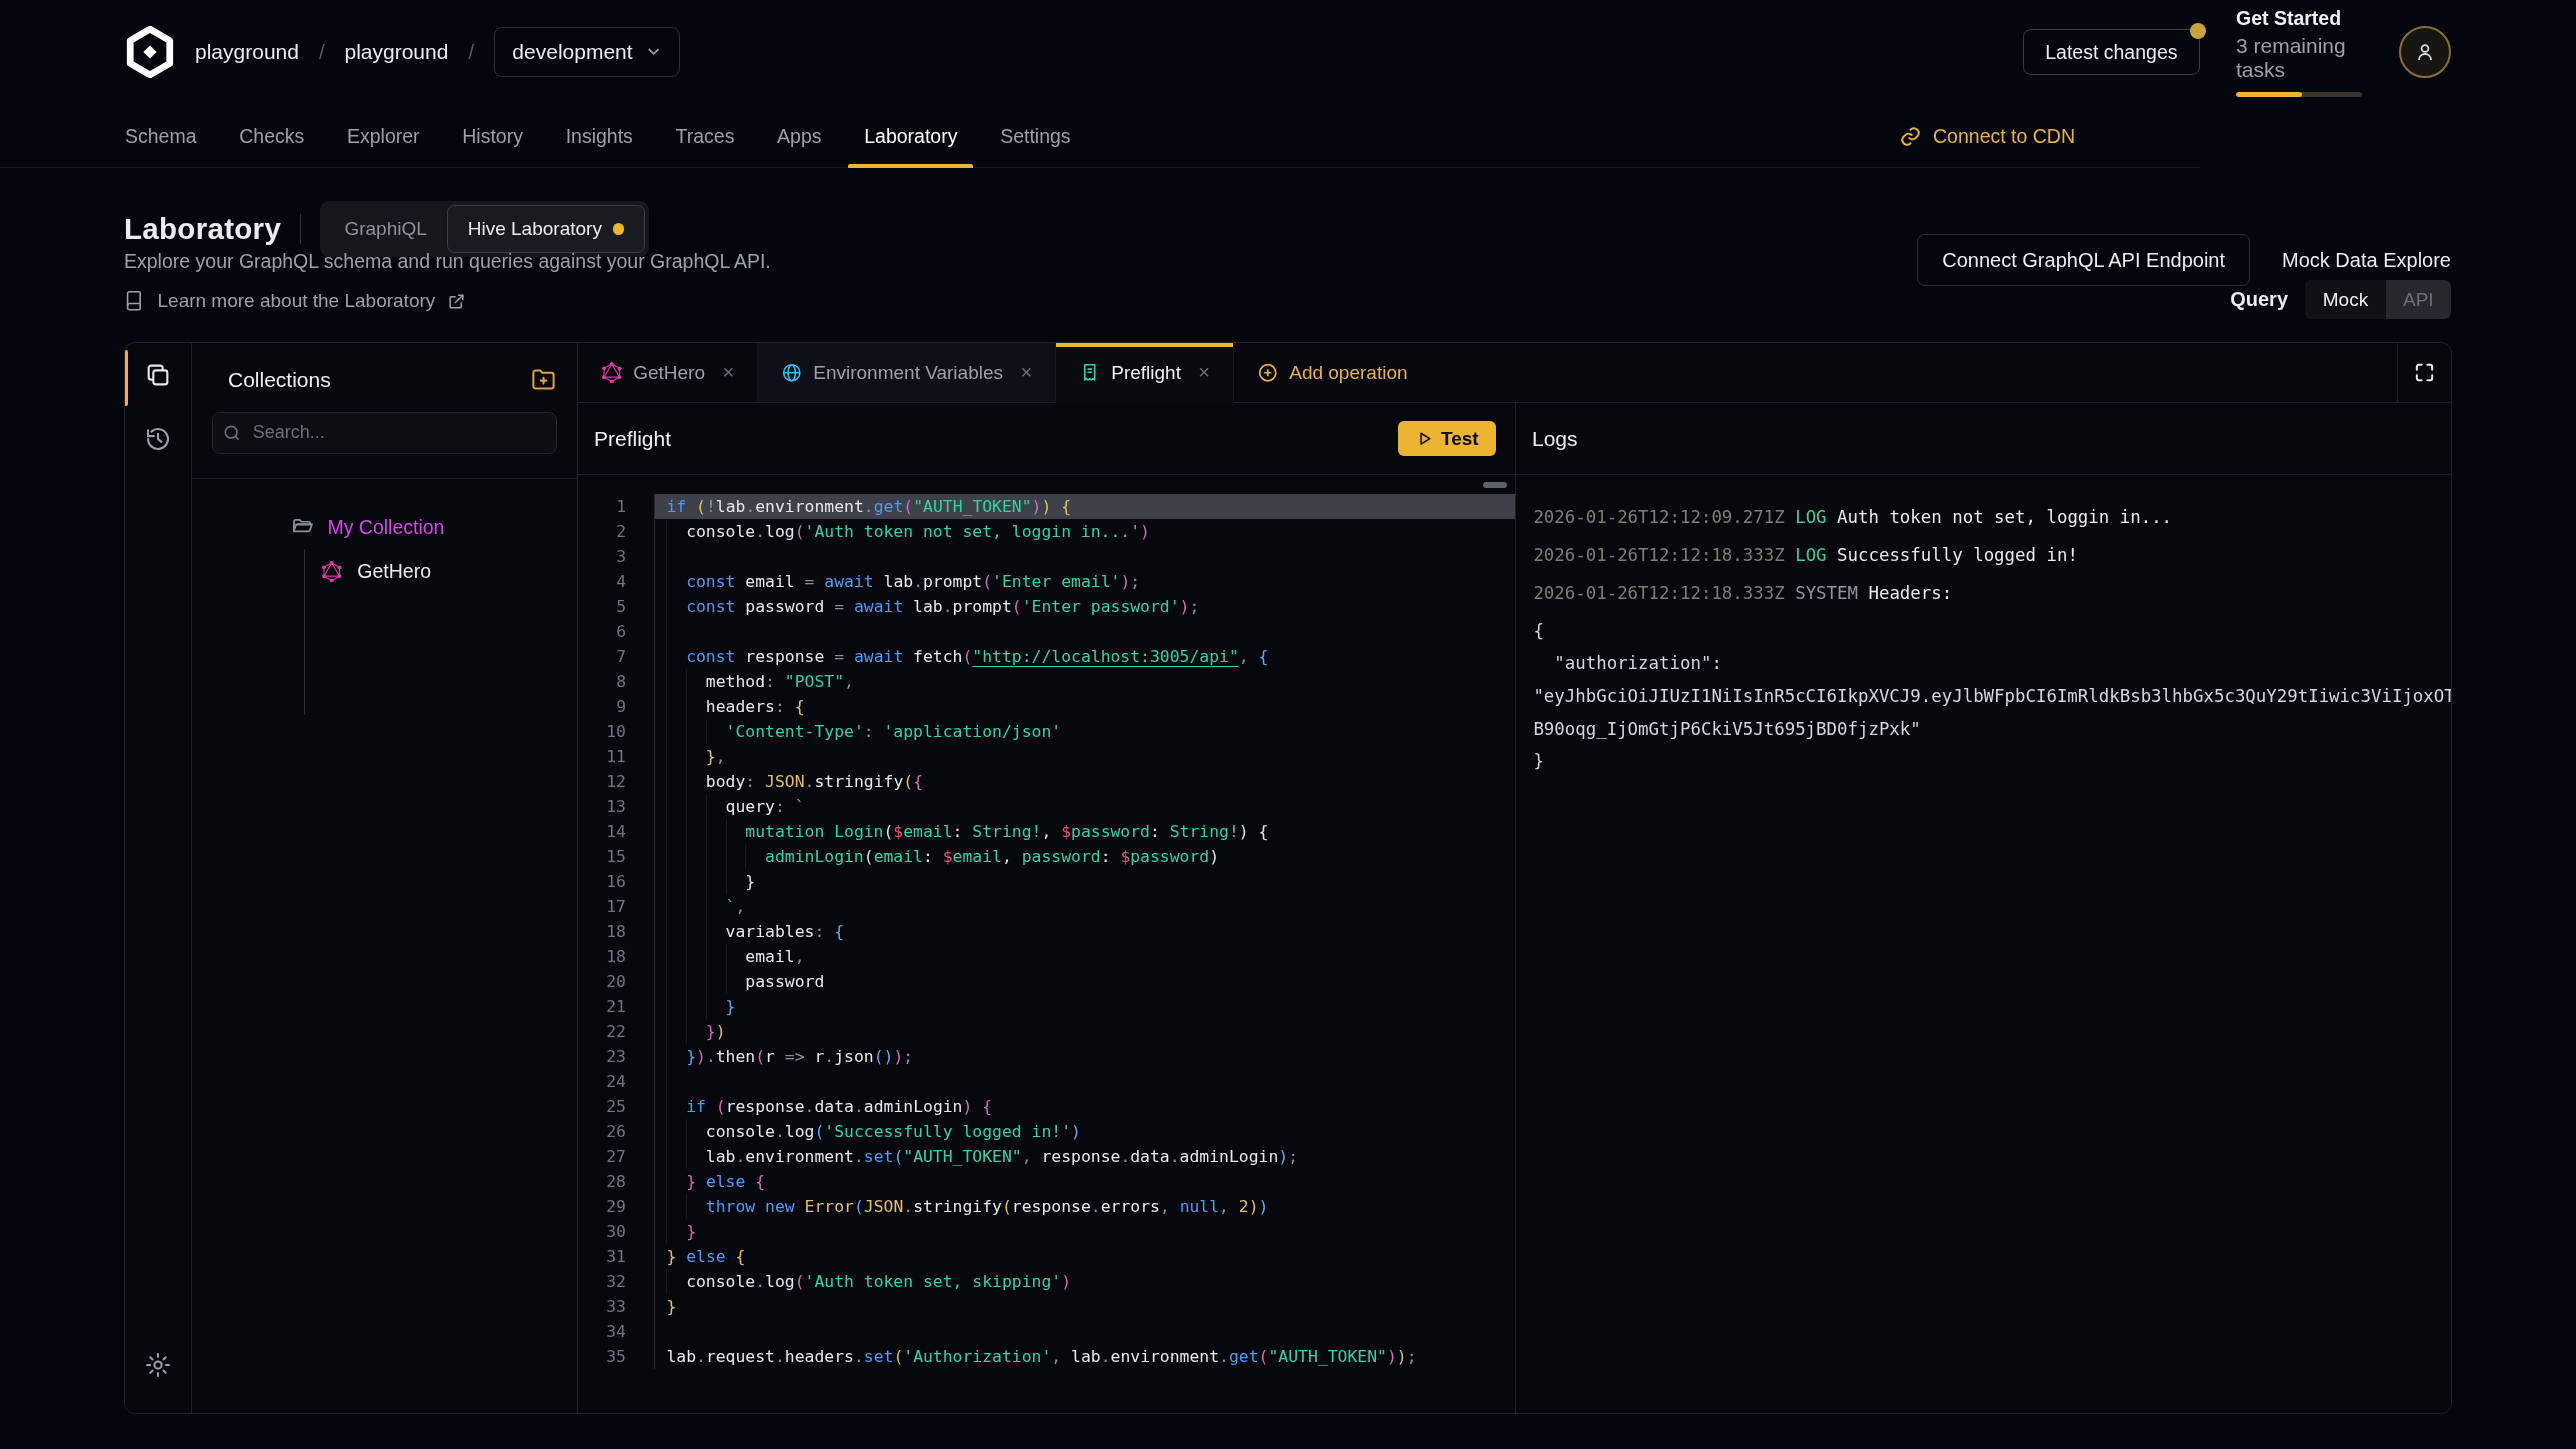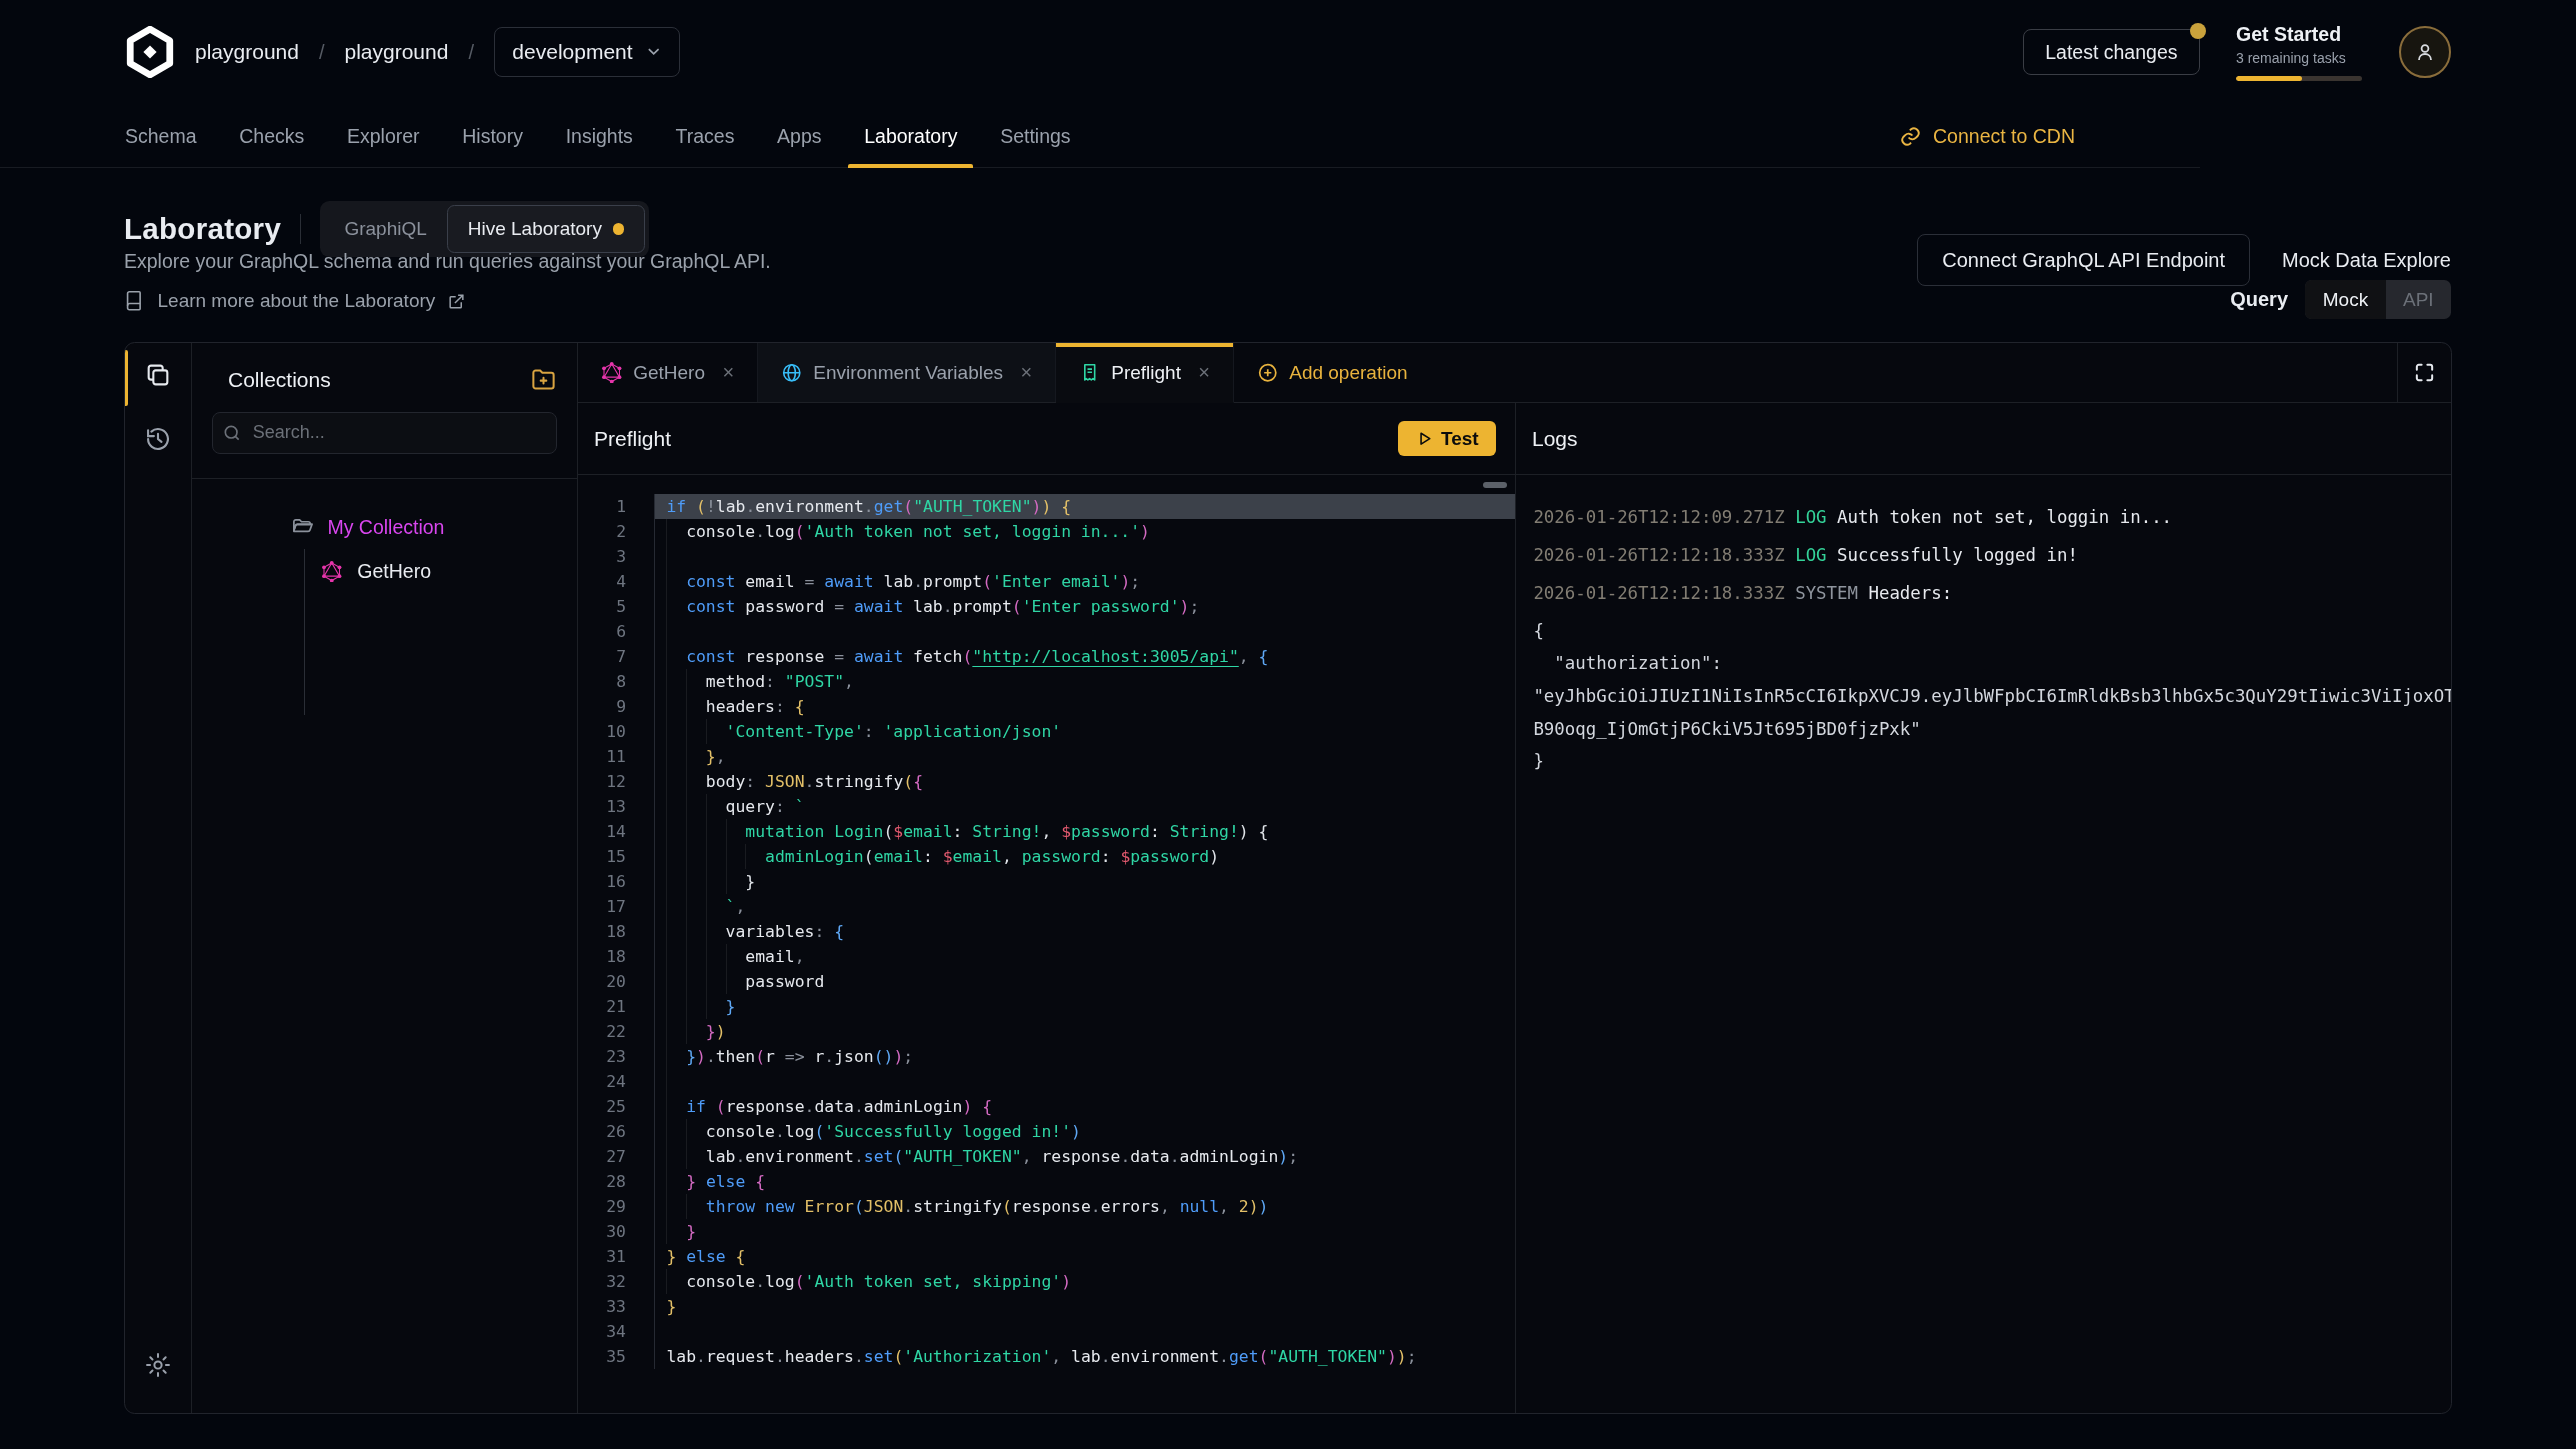--- a/index.html
+++ b/index.html
@@ -18,21 +18,21 @@
   .logo { position:absolute; left:124px; top:25.5px; width:52px; height:52px; }
   .crumbs { position:absolute; left:195px; top:0; height:104px; display:flex; align-items:center; gap:20px; font-size:21px; }
   .crumb-sep { color:#565b64; font-size:20px; }
   .target-select { display:flex; align-items:center; gap:12px; border:1.3px solid #2b2f38; border-radius:8px; height:50px; padding:0 17.4px; cursor:pointer; }
   .chev { width:17.4px; height:17.4px; }
   .header-right { position:absolute; right:125px; top:0; height:104px; display:flex; align-items:center; gap:36px; }
   .latest-btn { position:relative; border:1.3px solid #3a3d45; border-radius:8px; height:46px; padding:0 21.5px; display:flex; align-items:center; font-size:19.5px; color:#e9ecf1; background:transparent; }
   .latest-dot { position:absolute; right:-6.7px; top:-6.7px; width:16px; height:16px; border-radius:50%; background:#caa23c; }
   .getstarted { display:flex; flex-direction:column; gap:4px; width:127px; }
   .gs-title { font-size:19.5px; font-weight:700; color:#eef1f5; }
-  .gs-sub { font-size:14px; color:#9aa1ac; }
+  .gs-sub { font-size:21px; color:#9aa1ac; }
   .gs-bar { margin-top:5.4px; width:126px; height:5.4px; border-radius:3.4px; background:#3a3430; overflow:hidden; }
   .gs-fill { height:100%; background:#edb431; border-radius:3.4px; }
   .avatar { width:52px; height:52px; border-radius:50%; border:2px solid #8a6d3b; background:#17150f; display:flex; align-items:center; justify-content:center; }
   .avatar .icon { width:24px; height:24px; }
 
   
   .nav-row { position:absolute; left:0; top:104px; width:2200px; height:64px; border-bottom:1.3px solid #181b22; }
   .main-nav { position:absolute; left:109px; top:0; height:64px; display:flex; gap:10.7px; }
   .nav-item { position:relative; display:flex; align-items:center; padding:0 16px; font-size:19.5px; color:#9aa1ac; cursor:pointer; }
   .nav-item.active { color:#ffffff; }

